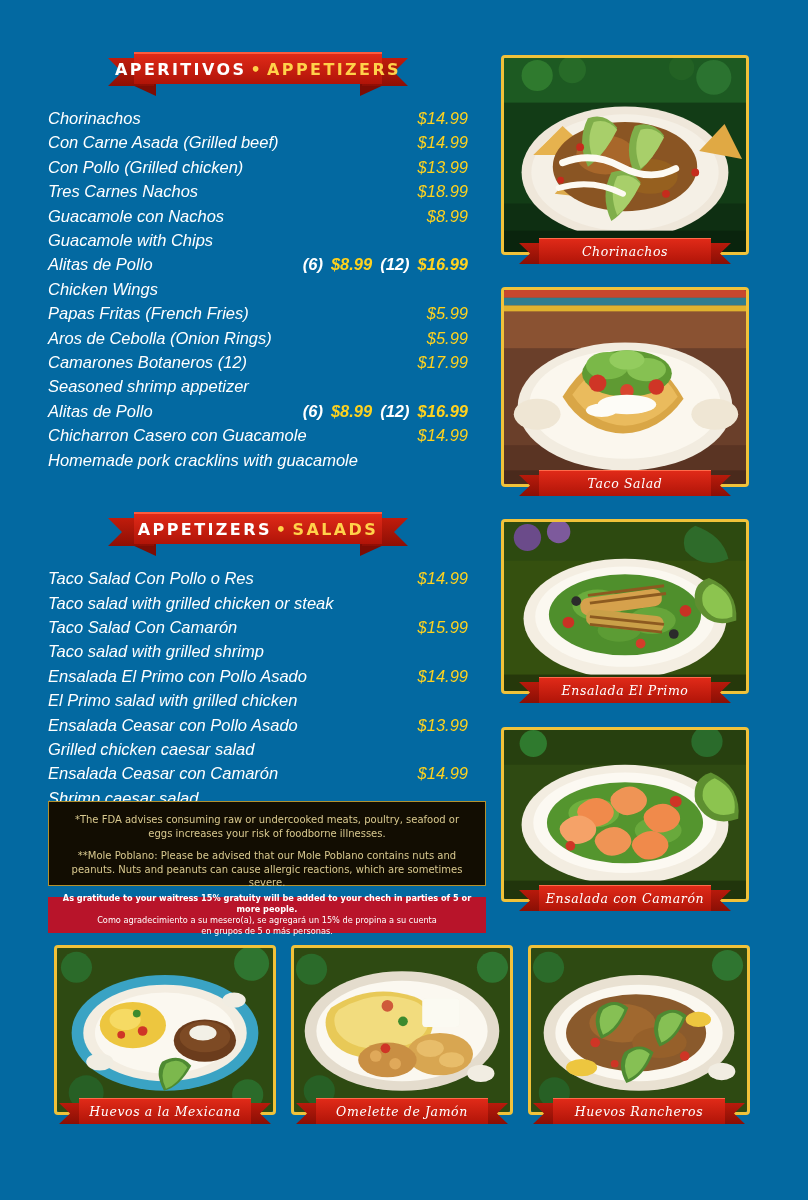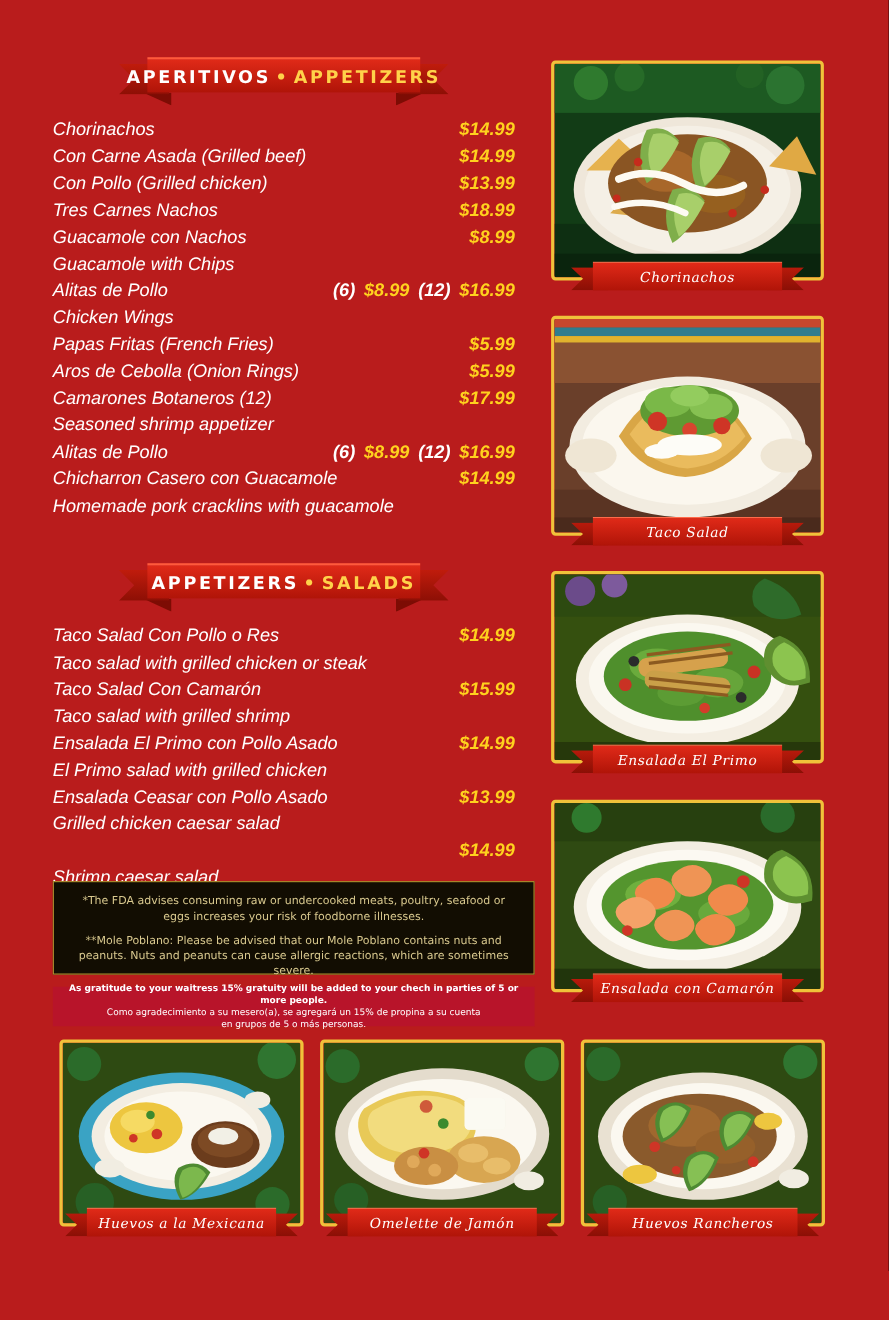--- a/index.html
+++ b/index.html
@@ -12,21 +12,21 @@
     width: 808px;
     height: 1200px;
     position: relative;
     font-family: "Liberation Sans", sans-serif;
     overflow: hidden;
   }
 
   .page {
     position: absolute;
     inset: 0;
-    background: #b91c1c;
+    background: #0369a1;
   }
 
   
   .left-col {
     position: absolute;
     left: 48px;
     top: 46px;
     width: 420px;
   }
 
@@ -89,21 +89,21 @@
     font-style: italic;
     font-size: 16.5px;
     line-height: 1.48;
     color: #ffffff;
     white-space: nowrap;
   }
   .menu-row .name { flex: 0 0 auto; }
   .menu-row .spacer { flex: 1 1 auto; }
   .menu-row .price {
     color: #ffd21e;
-    font-weight: bold;
+    font-weight: normal;
     text-align: right;
     flex: 0 0 auto;
   }
   .menu-row .price.w1 { width: 78px; }
   .desc {
     font-style: italic;
     font-size: 16.5px;
     line-height: 1.48;
     color: #ffffff;
   }
@@ -344,20 +344,21 @@
       <div class="desc">El Primo salad with grilled chicken</div>
 
       <div class="menu-row">
         <span class="name">Ensalada Ceasar con Pollo Asado</span>
         <span class="spacer"></span>
         <span class="price w1">$13.99</span>
       </div>
       <div class="desc">Grilled chicken caesar salad</div>
 
       <div class="menu-row">
+        <span class="name">Ensalada Ceasar con Camarón</span>
         <span class="spacer"></span>
         <span class="price w1">$14.99</span>
       </div>
       <div class="desc">Shrimp caesar salad</div>
     </div>
   </div>
 
   <div class="disclaimer">
     <p>*The FDA advises consuming raw or undercooked meats, poultry, seafood or eggs increases your risk of foodborne illnesses.</p>
     <p>**Mole Poblano: Please be advised that our Mole Poblano contains nuts and peanuts. Nuts and peanuts can cause allergic reactions, which are sometimes severe.</p>

